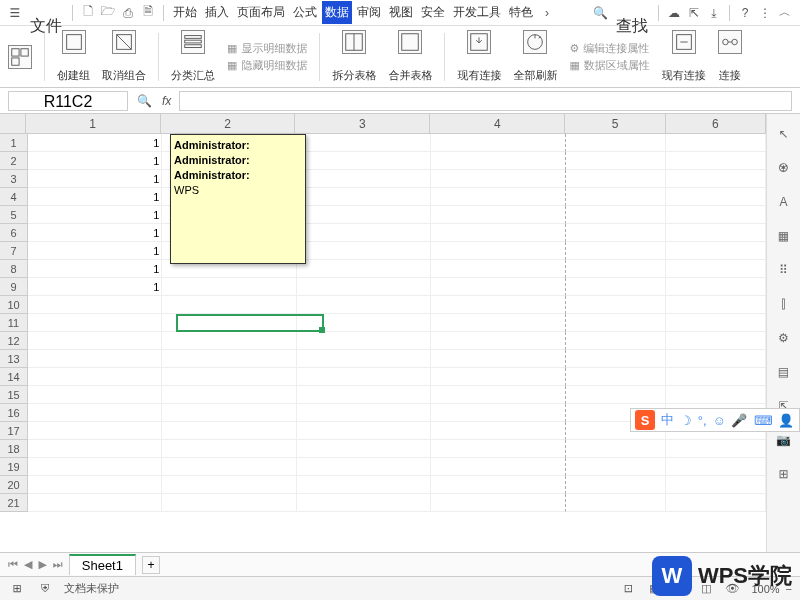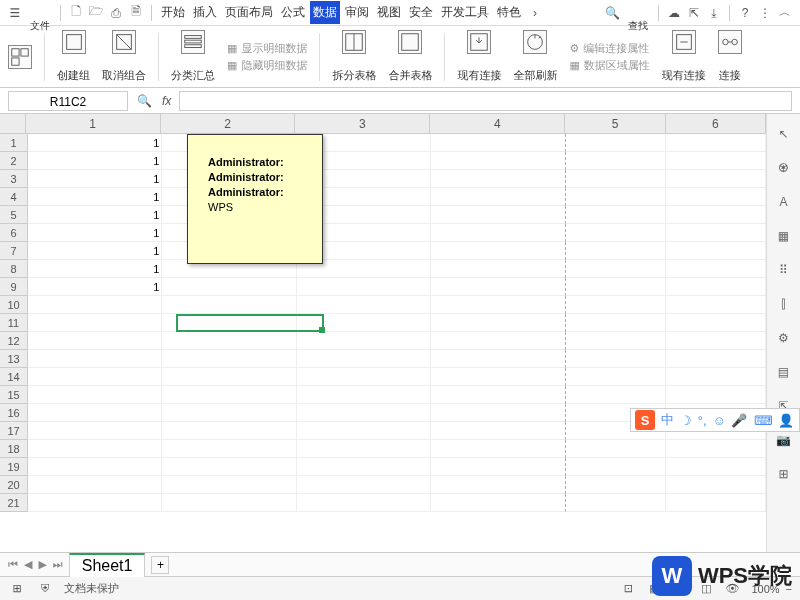--- a/index.html
+++ b/index.html
@@ -1,35 +1,35 @@
 <!DOCTYPE html>
 <html><head>
 <meta charset="utf-8">
 <style>
 * { margin: 0; padding: 0; box-sizing: border-box; font-family: "Microsoft YaHei", Arial, sans-serif; }
 body { width: 800px; height: 600px; overflow: hidden; background: #f0f0f0; font-size: 12px; position: relative; }
 
 .menubar { height: 26px; background: #fff; border-bottom: 1px solid #ddd; display: flex; align-items: center; padding: 0 6px; gap: 2px; }
 .menu-icon { width: 18px; height: 18px; display: flex; align-items: center; justify-content: center; color: #555; cursor: pointer; }
-.menu-text { padding: 2px 4px; font-size: 10px; color: #333; cursor: pointer; margin-top: 27px; }
+.menu-text { padding: 2px 4px; font-size: 16px; color: #333; cursor: pointer; margin-top: 27px; }
 .menu-tab { padding: 3px 3px; font-size: 12px; color: #333; cursor: pointer; }
 .menu-tab.active { background: #1d4ed8; color: #fff; }
 .menu-sep { width: 1px; height: 16px; background: #ccc; margin: 0 4px; }
 .spacer { flex: 1; }
 
 .ribbon { height: 62px; background: #fff; border-bottom: 1px solid #ccc; display: flex; align-items: center; padding: 4px 8px; gap: 12px; }
 .ribbon-group { display: flex; flex-direction: column; align-items: center; gap: 2px; }
 .ribbon-icon { width: 24px; height: 24px; border: 1px solid #888; background: #fafafa; }
 .ribbon-label { font-size: 11px; color: #333; margin-top: 12px; }
 .ribbon-stack { display: flex; flex-direction: column; gap: 2px; }
 .ribbon-stack-item { font-size: 11px; color: #999; display: flex; align-items: center; gap: 4px; }
 .ribbon-sep { width: 1px; height: 48px; background: #ddd; }
 
 .formula-bar { height: 26px; background: #fff; border-bottom: 1px solid #ccc; display: flex; align-items: center; padding: 0 8px; gap: 8px; }
-.name-box { width: 120px; height: 20px; border: 1px solid #ccc; text-align: center; line-height: 20px; font-size: 12px; background: #fff; }
+.name-box { width: 120px; height: 20px; border: 1px solid #ccc; text-align: center; line-height: 20px; font-size: 16px; background: #fff; }
 .fx-icon { font-style: italic; color: #555; }
 .formula-input { flex: 1; height: 20px; border: 1px solid #ccc; background: #fff; }
 
 .main-area { display: flex; height: 438px; }
 .side-toolbar { width: 34px; background: #f5f5f5; border-left: 1px solid #ddd; display: flex; flex-direction: column; align-items: center; gap: 14px; padding-top: 10px; }
 .side-icon { width: 20px; height: 20px; color: #666; display: flex; align-items: center; justify-content: center; cursor: pointer; }
 
 .sheet-area { flex: 1; background: #fff; position: relative; overflow: hidden; }
 .col-headers { display: flex; height: 20px; border-bottom: 1px solid #ccc; position: absolute; top: 0; left: 0; right: 0; }
 .corner-box { width: 28px; height: 20px; background: #ececec; border-right: 1px solid #ccc; border-bottom: 1px solid #ccc; }
@@ -38,31 +38,31 @@
 
 .row-headers { position: absolute; left: 0; top: 20px; width: 28px; }
 .row-head { height: 18px; text-align: center; line-height: 18px; font-size: 11px; color: #555; background: #ececec; border-right: 1px solid #ccc; border-bottom: 1px solid #ccc; }
 
 .grid { position: absolute; left: 28px; top: 20px; right: 0; bottom: 0; }
 .grid-row { display: flex; height: 18px; }
 .cell { width: 148px; height: 18px; border-right: 1px solid #eee; border-bottom: 1px solid #eee; font-size: 11px; line-height: 18px; padding: 0 2px; position: relative; text-align: right; }
 .cell.narrow { width: 110px; }
 .dash-col { border-right: 1px dashed #aaa !important; }
 
-.comment-box { position: absolute; left: 187px; top: 20px; width: 136px; height: 130px; background: #ffffc8; border: 1px solid #333; box-shadow: 2px 2px 4px rgba(0,0,0,0.3); padding: 20px; font-size: 11px; font-family: "SimSun", serif; font-weight: bold; z-index: 10; }
+.comment-box { position: absolute; left: 170px; top: 20px; width: 136px; height: 130px; background: #ffffc8; border: 1px solid #333; box-shadow: 2px 2px 4px rgba(0,0,0,0.3); padding: 3px; font-size: 11px; font-family: "SimSun", serif; font-weight: bold; z-index: 10; }
 .comment-line { line-height: 15px; }
 
 .red-tri { position: absolute; top: 0; right: 0; width: 0; height: 0; border-left: 5px solid transparent; border-top: 5px solid red; }
 
 .active-cell { position: absolute; border: 2px solid #2e9f5b; pointer-events: none; z-index: 5; }
 .active-cell::after { content: ''; position: absolute; right: -3px; bottom: -3px; width: 6px; height: 6px; background: #2e9f5b; }
 
 .sheet-tabs { height: 24px; background: #fafafa; border-top: 1px solid #ccc; display: flex; align-items: center; padding: 0 8px; gap: 6px; }
 .tab-nav { color: #888; cursor: pointer; font-size: 11px; }
-.tab { padding: 2px 12px; border: 1px solid #ccc; border-bottom: none; background: #fff; font-size: 16px; cursor: pointer; }
+.tab { padding: 2px 12px; border: 1px solid #ccc; border-bottom: none; background: #fff; font-size: 13px; cursor: pointer; }
 .tab.active { border-top: 2px solid #2e9f5b; }
 .tab-add { width: 18px; height: 18px; border: 1px solid #ccc; text-align: center; line-height: 16px; cursor: pointer; }
 
 .statusbar { height: 24px; background: #f5f5f5; border-top: 1px solid #ccc; display: flex; align-items: center; padding: 0 8px; gap: 10px; font-size: 11px; color: #555; }
 .status-icons { display: flex; gap: 8px; }
 .zoom { margin-left: auto; display: flex; align-items: center; gap: 6px; }
 
 .logo-overlay { position: absolute; right: 8px; bottom: 4px; display: flex; align-items: center; gap: 6px; font-size: 22px; font-weight: bold; color: #222; z-index: 50; }
 .logo-box { width: 40px; height: 40px; background: #2056d3; border-radius: 8px; color: #fff; display: flex; align-items: center; justify-content: center; font-size: 22px; font-weight: bold; }
 

